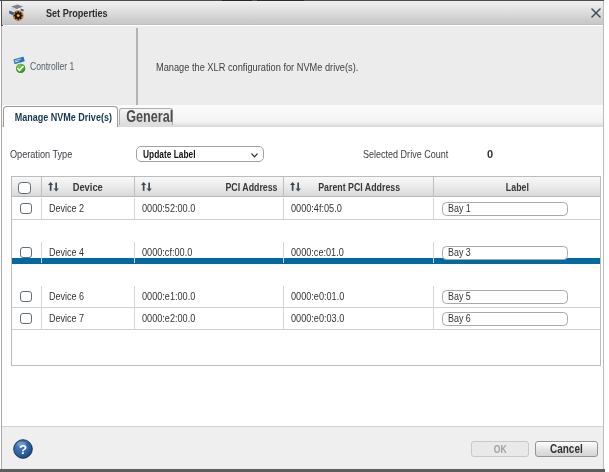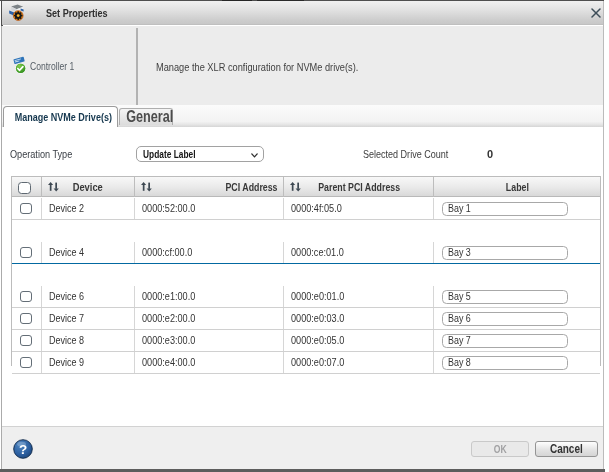--- a/index.html
+++ b/index.html
@@ -160,21 +160,21 @@
           <div class="abs" style="left:122px;top:0;width:1px;height:21px;background:#d6d6d6;"></div>
           <div class="abs" style="left:271px;top:0;width:1px;height:21px;background:#d6d6d6;"></div>
           <div class="abs" style="left:421px;top:0;width:1px;height:21px;background:#d6d6d6;"></div>
           <div class="abs" style="left:8px;top:5px;width:12px;height:11px;border:1.4px solid #646e77;border-radius:3px;background:#fff;"></div>
           <div class="abs" style="left:37px;top:0;width:90px;height:21px;line-height:21px;font-size:11px;color:#333;transform:scaleX(0.82);transform-origin:0 50%;">Device 2</div>
           <div class="abs" style="left:129.5px;top:0;width:140px;height:21px;line-height:21px;font-size:11px;color:#333;transform:scaleX(0.83);transform-origin:0 50%;">0000:52:00.0</div>
           <div class="abs" style="left:278.5px;top:0;width:140px;height:21px;line-height:21px;font-size:11px;color:#333;transform:scaleX(0.83);transform-origin:0 50%;">0000:4f:05.0</div>
           <div class="abs" style="left:430px;top:4px;width:126px;height:14px;border:1px solid #a8a8a8;border-radius:4.5px;background:#fff;"></div>
           <div class="abs" style="left:435.5px;top:0;width:60px;height:21px;line-height:21px;font-size:10.5px;color:#333;transform:scaleX(0.85);transform-origin:0 50%;">Bay 1</div>
         </div>
-        <div class="abs" style="left:0;top:44px;width:588px;height:22px;border-bottom:1px solid #0369a1;background:#fff;">
+        <div class="abs" style="left:0;top:44px;width:588px;height:22px;border-bottom:6px solid #0369a1;background:#fff;">
           <div class="abs" style="left:29px;top:0;width:1px;height:21px;background:#d6d6d6;"></div>
           <div class="abs" style="left:122px;top:0;width:1px;height:21px;background:#d6d6d6;"></div>
           <div class="abs" style="left:271px;top:0;width:1px;height:21px;background:#d6d6d6;"></div>
           <div class="abs" style="left:421px;top:0;width:1px;height:21px;background:#d6d6d6;"></div>
           <div class="abs" style="left:8px;top:5px;width:12px;height:11px;border:1.4px solid #646e77;border-radius:3px;background:#fff;"></div>
           <div class="abs" style="left:37px;top:0;width:90px;height:21px;line-height:21px;font-size:11px;color:#333;transform:scaleX(0.82);transform-origin:0 50%;">Device 4</div>
           <div class="abs" style="left:129.5px;top:0;width:140px;height:21px;line-height:21px;font-size:11px;color:#333;transform:scaleX(0.83);transform-origin:0 50%;">0000:cf:00.0</div>
           <div class="abs" style="left:278.5px;top:0;width:140px;height:21px;line-height:21px;font-size:11px;color:#333;transform:scaleX(0.83);transform-origin:0 50%;">0000:ce:01.0</div>
           <div class="abs" style="left:430px;top:4px;width:126px;height:14px;border:1px solid #a8a8a8;border-radius:4.5px;background:#fff;"></div>
           <div class="abs" style="left:435.5px;top:0;width:60px;height:21px;line-height:21px;font-size:10.5px;color:#333;transform:scaleX(0.85);transform-origin:0 50%;">Bay 3</div>
@@ -195,44 +195,20 @@
           <div class="abs" style="left:29px;top:0;width:1px;height:21px;background:#d6d6d6;"></div>
           <div class="abs" style="left:122px;top:0;width:1px;height:21px;background:#d6d6d6;"></div>
           <div class="abs" style="left:271px;top:0;width:1px;height:21px;background:#d6d6d6;"></div>
           <div class="abs" style="left:421px;top:0;width:1px;height:21px;background:#d6d6d6;"></div>
           <div class="abs" style="left:8px;top:5px;width:12px;height:11px;border:1.4px solid #646e77;border-radius:3px;background:#fff;"></div>
           <div class="abs" style="left:37px;top:0;width:90px;height:21px;line-height:21px;font-size:11px;color:#333;transform:scaleX(0.82);transform-origin:0 50%;">Device 7</div>
           <div class="abs" style="left:129.5px;top:0;width:140px;height:21px;line-height:21px;font-size:11px;color:#333;transform:scaleX(0.83);transform-origin:0 50%;">0000:e2:00.0</div>
           <div class="abs" style="left:278.5px;top:0;width:140px;height:21px;line-height:21px;font-size:11px;color:#333;transform:scaleX(0.83);transform-origin:0 50%;">0000:e0:03.0</div>
           <div class="abs" style="left:430px;top:4px;width:126px;height:14px;border:1px solid #a8a8a8;border-radius:4.5px;background:#fff;"></div>
           <div class="abs" style="left:435.5px;top:0;width:60px;height:21px;line-height:21px;font-size:10.5px;color:#333;transform:scaleX(0.85);transform-origin:0 50%;">Bay 6</div>
-        </div>
-        <div class="abs" style="left:0;top:132px;width:588px;height:22px;border-bottom:1px solid #d0d0d0;background:#fff;">
-          <div class="abs" style="left:29px;top:0;width:1px;height:21px;background:#d6d6d6;"></div>
-          <div class="abs" style="left:122px;top:0;width:1px;height:21px;background:#d6d6d6;"></div>
-          <div class="abs" style="left:271px;top:0;width:1px;height:21px;background:#d6d6d6;"></div>
-          <div class="abs" style="left:421px;top:0;width:1px;height:21px;background:#d6d6d6;"></div>
-          <div class="abs" style="left:8px;top:5px;width:12px;height:11px;border:1.4px solid #646e77;border-radius:3px;background:#fff;"></div>
-          <div class="abs" style="left:37px;top:0;width:90px;height:21px;line-height:21px;font-size:11px;color:#333;transform:scaleX(0.82);transform-origin:0 50%;">Device 8</div>
-          <div class="abs" style="left:129.5px;top:0;width:140px;height:21px;line-height:21px;font-size:11px;color:#333;transform:scaleX(0.83);transform-origin:0 50%;">0000:e3:00.0</div>
-          <div class="abs" style="left:278.5px;top:0;width:140px;height:21px;line-height:21px;font-size:11px;color:#333;transform:scaleX(0.83);transform-origin:0 50%;">0000:e0:05.0</div>
-          <div class="abs" style="left:430px;top:4px;width:126px;height:14px;border:1px solid #a8a8a8;border-radius:4.5px;background:#fff;"></div>
-          <div class="abs" style="left:435.5px;top:0;width:60px;height:21px;line-height:21px;font-size:10.5px;color:#333;transform:scaleX(0.85);transform-origin:0 50%;">Bay 7</div>
-        </div>
-        <div class="abs" style="left:0;top:154px;width:588px;height:22px;border-bottom:1px solid #d0d0d0;background:#fff;">
-          <div class="abs" style="left:29px;top:0;width:1px;height:21px;background:#d6d6d6;"></div>
-          <div class="abs" style="left:122px;top:0;width:1px;height:21px;background:#d6d6d6;"></div>
-          <div class="abs" style="left:271px;top:0;width:1px;height:21px;background:#d6d6d6;"></div>
-          <div class="abs" style="left:421px;top:0;width:1px;height:21px;background:#d6d6d6;"></div>
-          <div class="abs" style="left:8px;top:5px;width:12px;height:11px;border:1.4px solid #646e77;border-radius:3px;background:#fff;"></div>
-          <div class="abs" style="left:37px;top:0;width:90px;height:21px;line-height:21px;font-size:11px;color:#333;transform:scaleX(0.82);transform-origin:0 50%;">Device 9</div>
-          <div class="abs" style="left:129.5px;top:0;width:140px;height:21px;line-height:21px;font-size:11px;color:#333;transform:scaleX(0.83);transform-origin:0 50%;">0000:e4:00.0</div>
-          <div class="abs" style="left:278.5px;top:0;width:140px;height:21px;line-height:21px;font-size:11px;color:#333;transform:scaleX(0.83);transform-origin:0 50%;">0000:e0:07.0</div>
-          <div class="abs" style="left:430px;top:4px;width:126px;height:14px;border:1px solid #a8a8a8;border-radius:4.5px;background:#fff;"></div>
-          <div class="abs" style="left:435.5px;top:0;width:60px;height:21px;line-height:21px;font-size:10.5px;color:#333;transform:scaleX(0.85);transform-origin:0 50%;">Bay 8</div>
         </div>
       </div>
   </div>
 
   <div class="abs" style="left:2px;top:426px;width:601px;height:43px;background:#efefef;
        border-top:1px solid #d2d2d2;z-index:4;"></div>
 
   <svg class="abs" style="left:13px;top:439px;z-index:5;" width="20" height="20" viewBox="0 0 20 20">
     <defs>
       <radialGradient id="bgrad" cx="0.35" cy="0.3" r="0.95">

